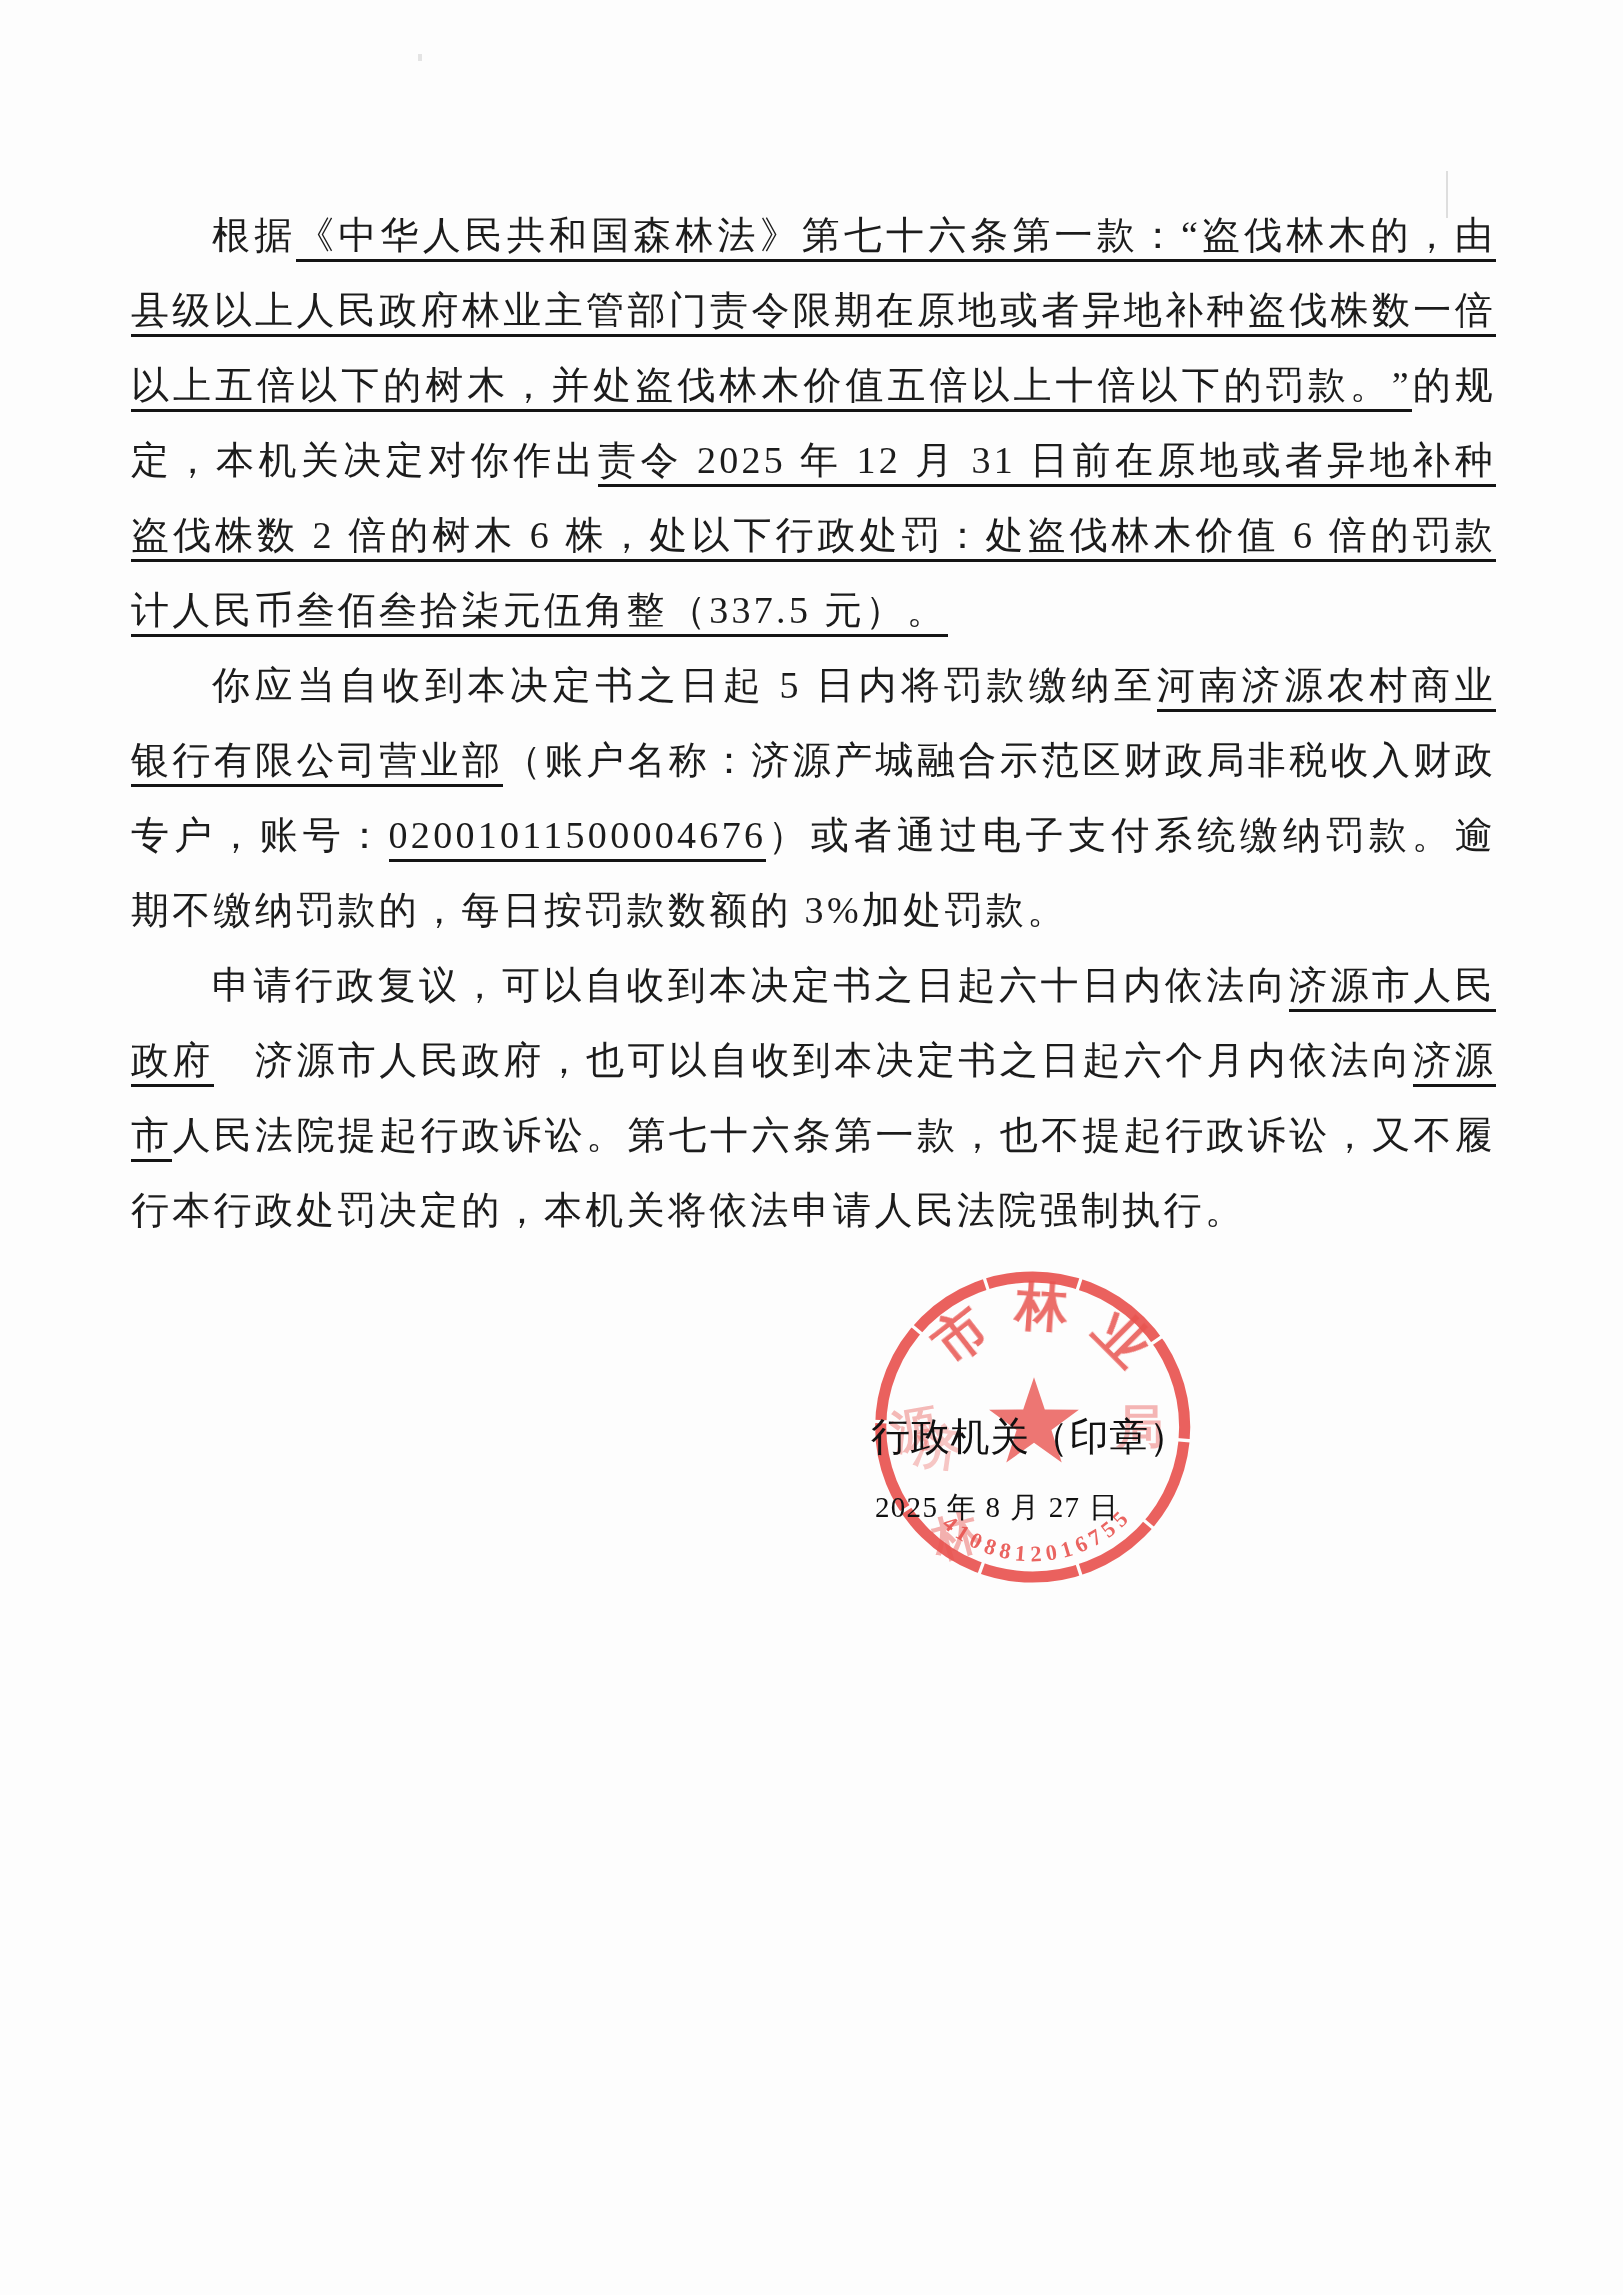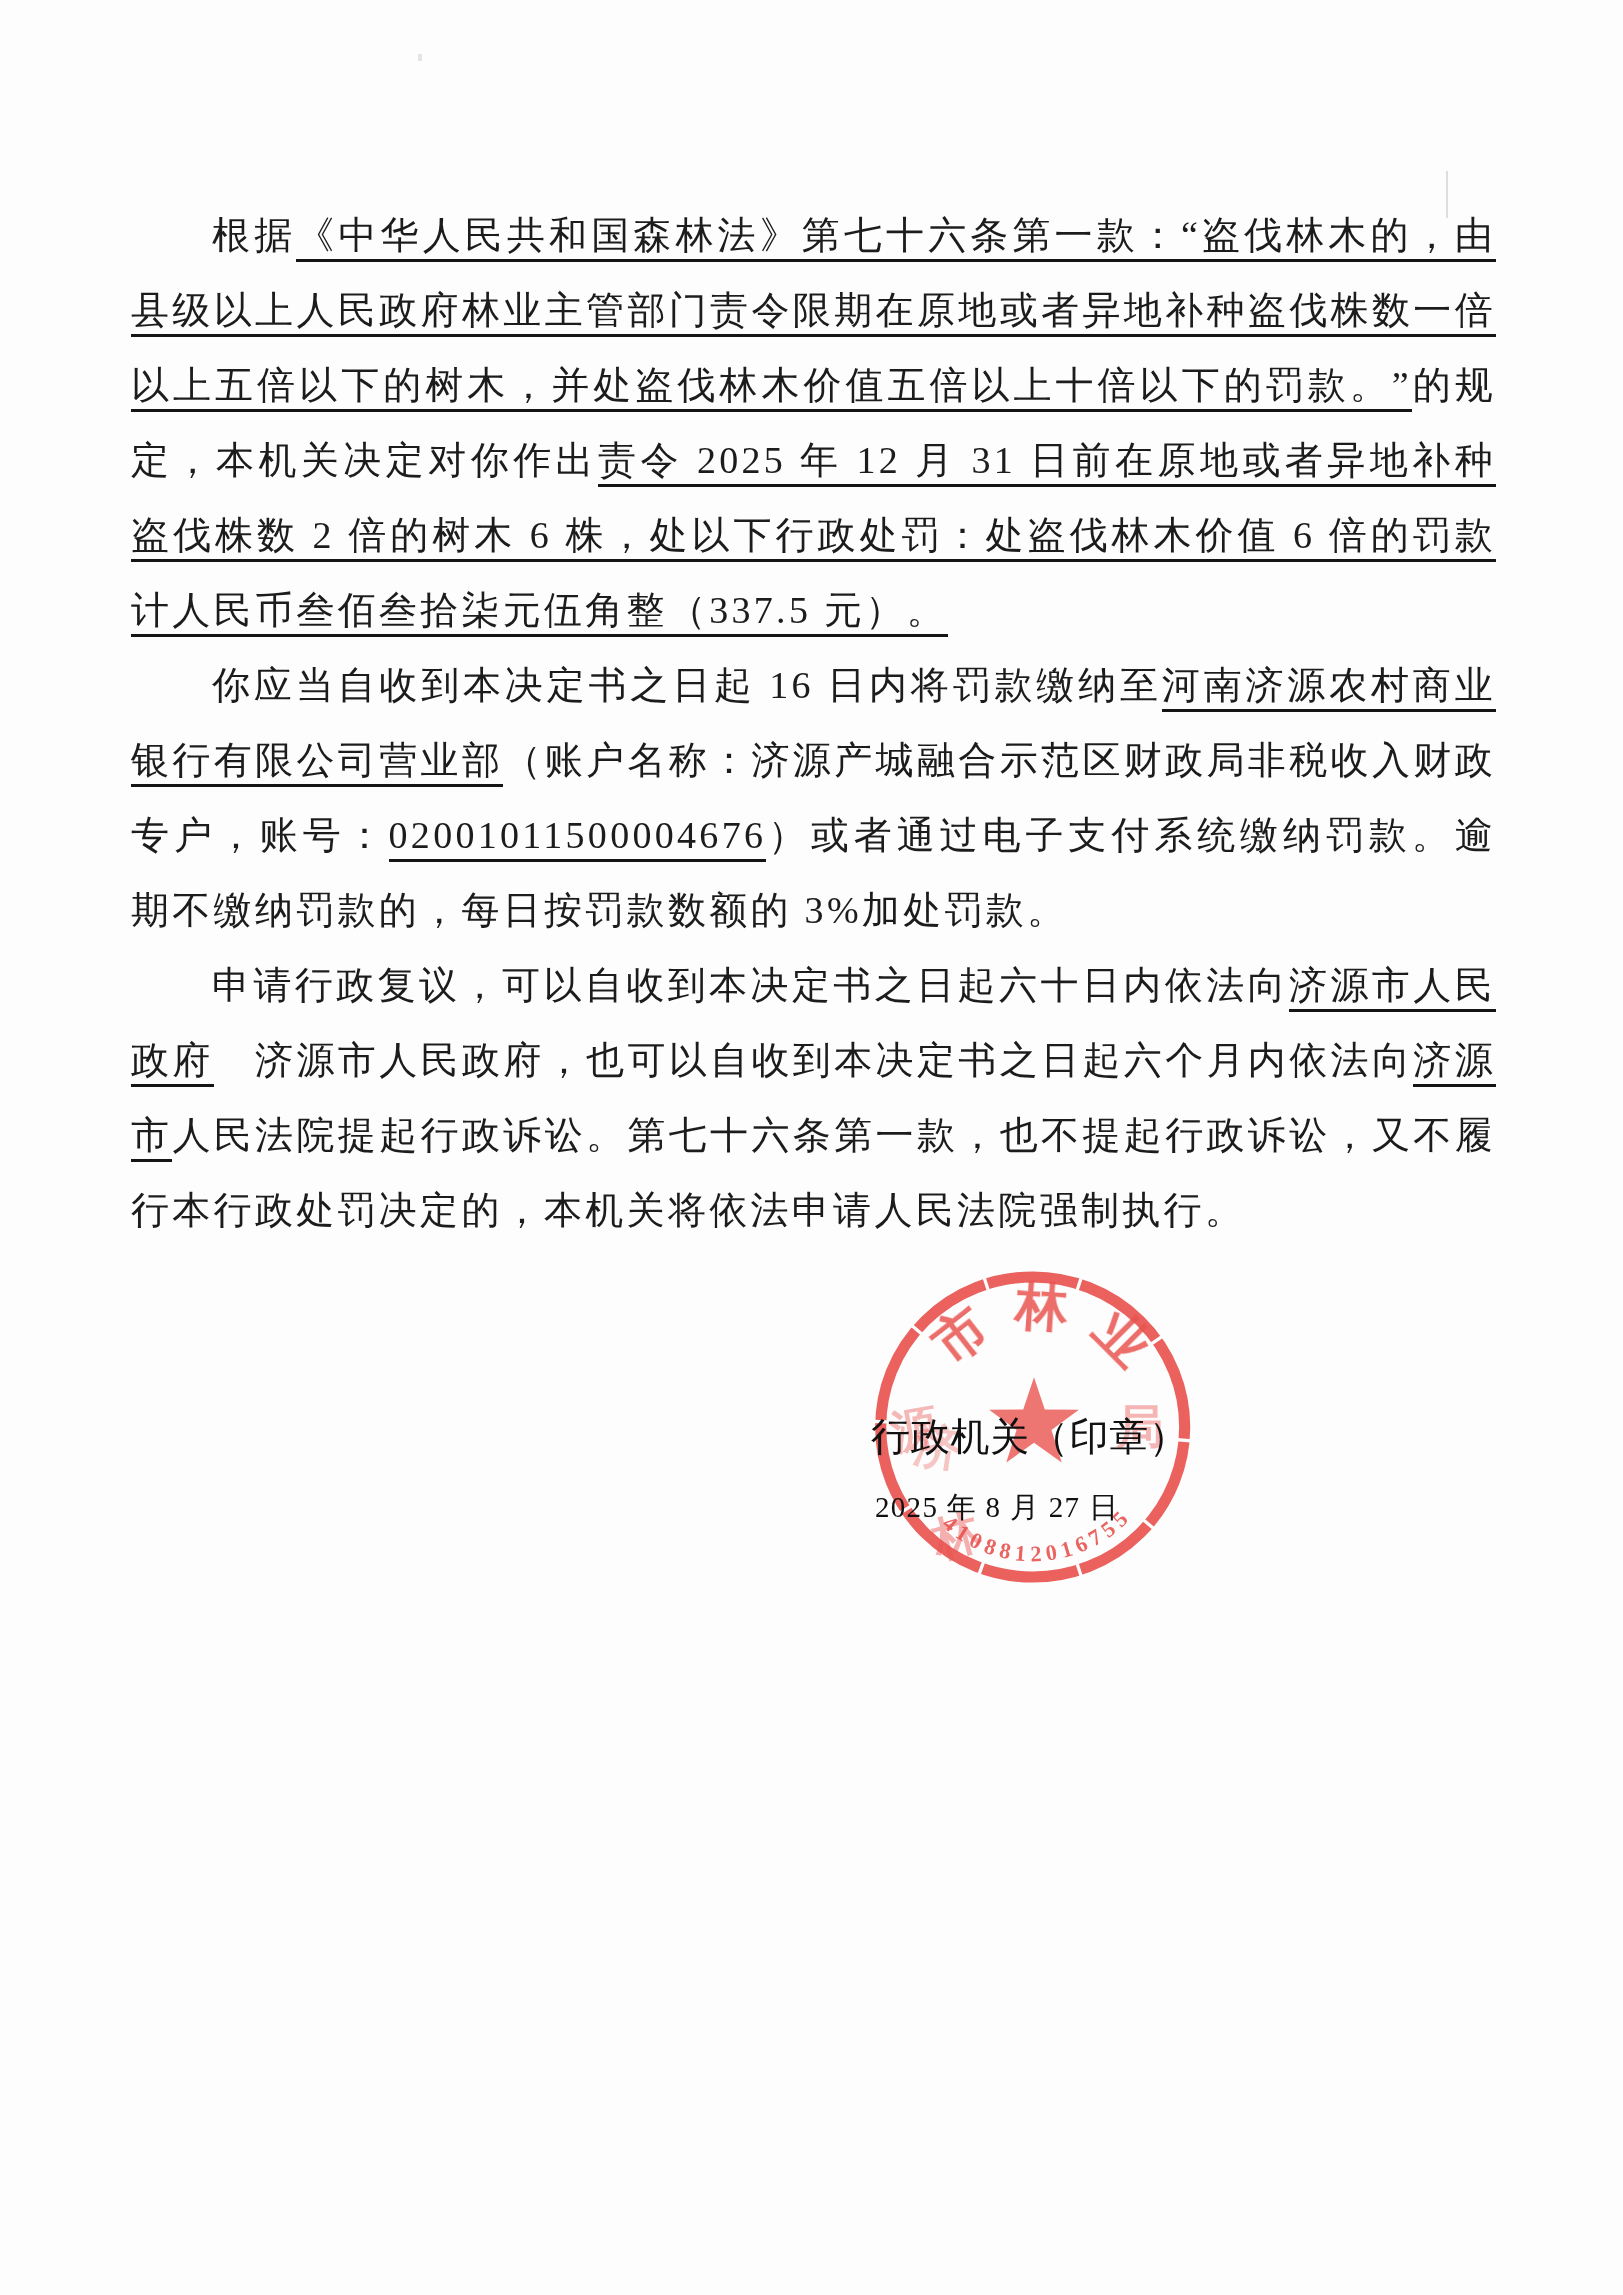--- a/index.html
+++ b/index.html
@@ -73,21 +73,21 @@
     opacity:.7;
   }
 </style>
 </head>
 <body>
 
 <div class="page" style="background: rgb(253, 253, 253);">
 
   <div class="body-text" style="color: rgb(28, 28, 28);">
       <p><span>根据</span><span class="u">《中华人民共和国森林法》第七十六条第一款：“盗伐林木的，由县级以上人民政府林业主管部门责令限期在原地或者异地补种盗伐株数一倍以上五倍以下的树木，并处盗伐林木价值五倍以上十倍以下的罚款。”</span><span>的规定，本机关决定对你作出</span><span class="u">责令 2025 年 12 月 31 日前在原地或者异地补种盗伐株数 2 倍的树木 6 株，处以下行政处罚：处盗伐林木价值 6 倍的罚款计人民币叁佰叁拾柒元伍角整（337.5 元）。</span></p>
-      <p><span>你应当自收到本决定书之日起 16 日内将罚款缴纳至</span><span class="u">河南济源农村商业银行有限公司营业部</span><span>（账户名称：济源产城融合示范区财政局非税收入财政专户，账号：</span><span class="u">02001011500004676</span><span>）或者通过电子支付系统缴纳罚款。逾期不缴纳罚款的，每日按罚款数额的 3%加处罚款。</span></p>
+      <p><span>你应当自收到本决定书之日起 5 日内将罚款缴纳至</span><span class="u">河南济源农村商业银行有限公司营业部</span><span>（账户名称：济源产城融合示范区财政局非税收入财政专户，账号：</span><span class="u">02001011500004676</span><span>）或者通过电子支付系统缴纳罚款。逾期不缴纳罚款的，每日按罚款数额的 3%加处罚款。</span></p>
       <p><span>申请行政复议，可以自收到本决定书之日起六十日内依法向</span><span class="u">济源市人民政府</span><span>　济源市人民政府，也可以自收到本决定书之日起六个月内依法向</span><span class="u">济源市</span><span>人民法院提起行政诉讼。第七十六条第一款，也不提起行政诉讼，又不履行本行政处罚决定的，本机关将依法申请人民法院强制执行。</span></p>
     </div>
 
   <svg class="seal-svg" viewBox="0 0 580 580" xmlns="http://www.w3.org/2000/svg" style="color: rgb(232, 84, 80);">
 
     <ellipse cx="288" cy="290" rx="232" ry="229" fill="none" stroke="currentColor" stroke-width="17" opacity="0.92"></ellipse>
 
     <g stroke="#fdfdfd" stroke-width="5">
       <line x1="288" y1="36" x2="288" y2="88" transform="rotate(18 288 290)"></line>
       <line x1="288" y1="36" x2="288" y2="88" transform="rotate(55 288 290)"></line>

